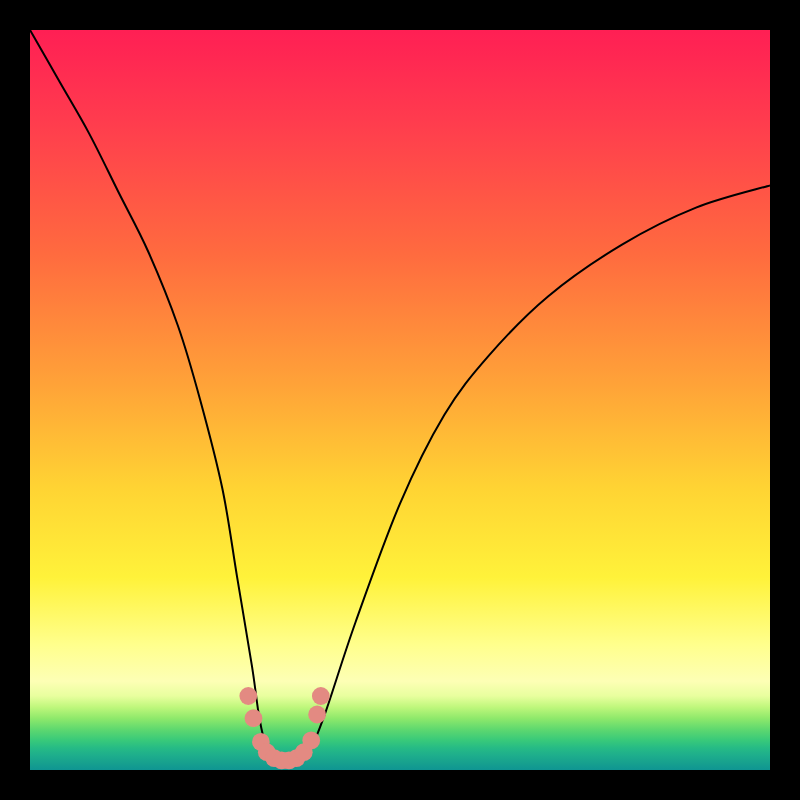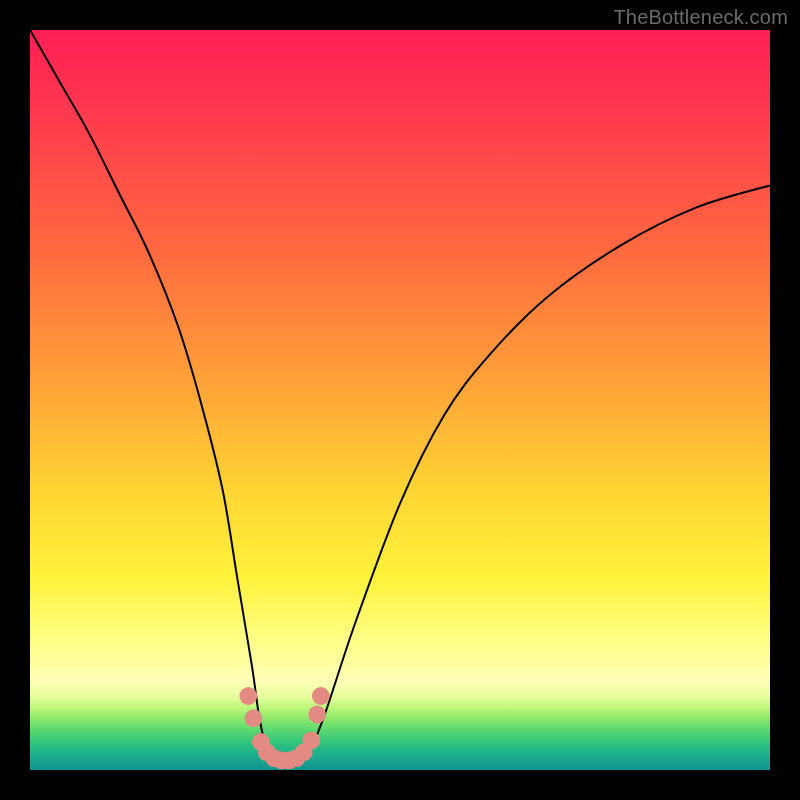--- a/index.html
+++ b/index.html
@@ -77,14 +77,13 @@
         <circle cx="244.20000000000002" cy="728.16" r="8.88" fill="#e38a82"></circle>
         <circle cx="251.60000000000002" cy="730.38" r="8.88" fill="#e38a82"></circle>
         <circle cx="259" cy="730.38" r="8.88" fill="#e38a82"></circle>
         <circle cx="266.4" cy="728.16" r="8.88" fill="#e38a82"></circle>
         <circle cx="273.8" cy="722.24" r="8.88" fill="#e38a82"></circle>
         <circle cx="281.2" cy="710.4" r="8.88" fill="#e38a82"></circle>
         <circle cx="287.11999999999995" cy="684.5" r="8.88" fill="#e38a82"></circle>
         <circle cx="290.82" cy="666" r="8.88" fill="#e38a82"></circle>
       </svg>
   </div>
-  <div class="watermark">TheBottleneck.com</div>
 </div>
 
 </body></html>

